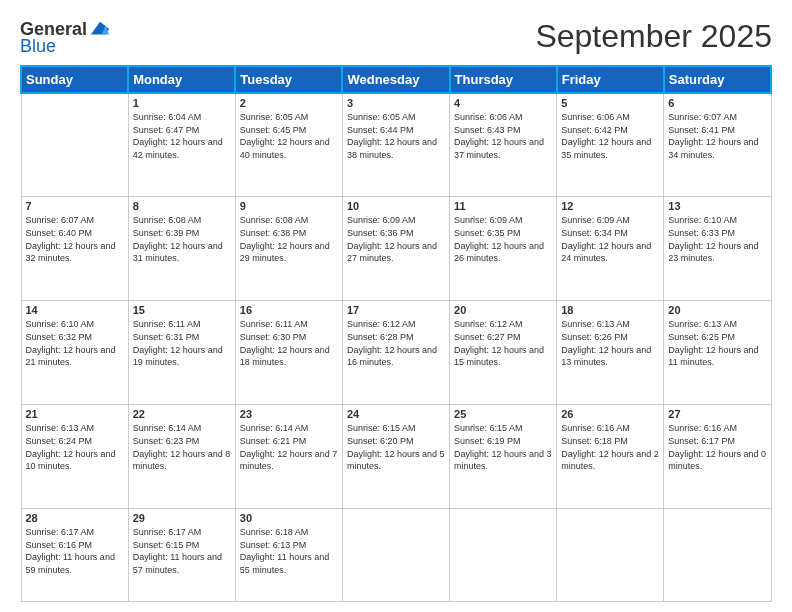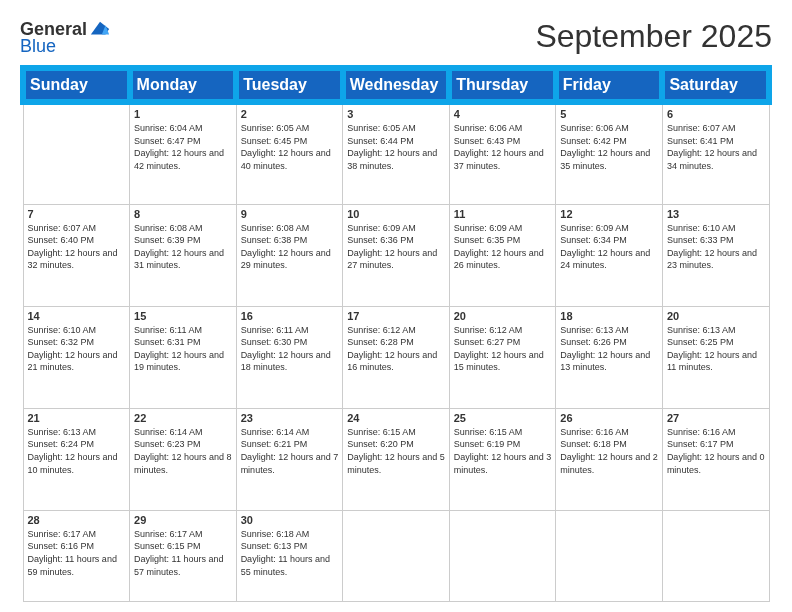--- a/index.html
+++ b/index.html
@@ -50,24 +50,24 @@
     .calendar {
       flex: 1;
       border: 1px solid #ccc;
       border-collapse: collapse;
       width: 100%;
       table-layout: fixed;
     }
     .calendar th {
       background: #1565c0;
       color: #fff;
-      font-size: 16px;
+      font-size: 13px;
       font-weight: bold;
       padding: 5px 4px;
-      border: 6px solid #0ea5e9;
+      border: 2px solid #0ea5e9;
       text-align: left;
     }
     .calendar td {
       border: 1px solid #ccc;
       vertical-align: top;
       padding: 3px 4px;
       font-size: 9.5px;
       color: #333;
       height: 80px;
     }

